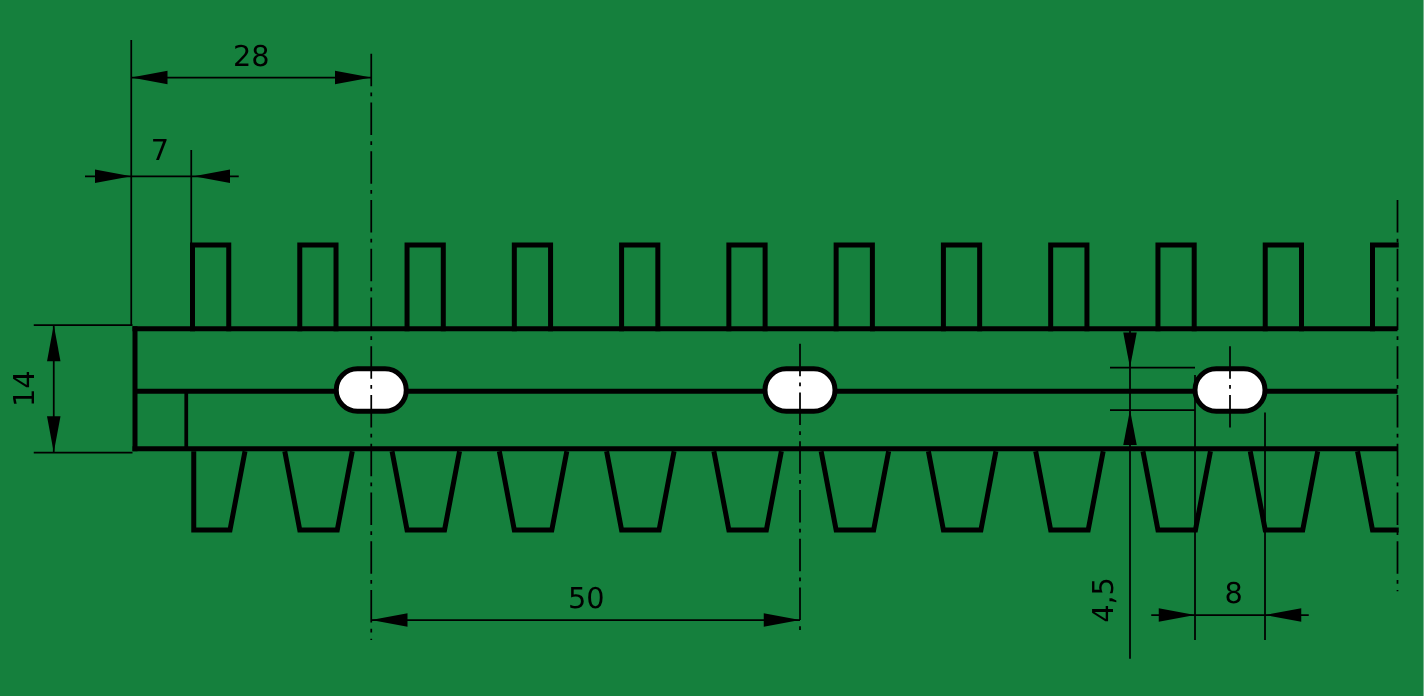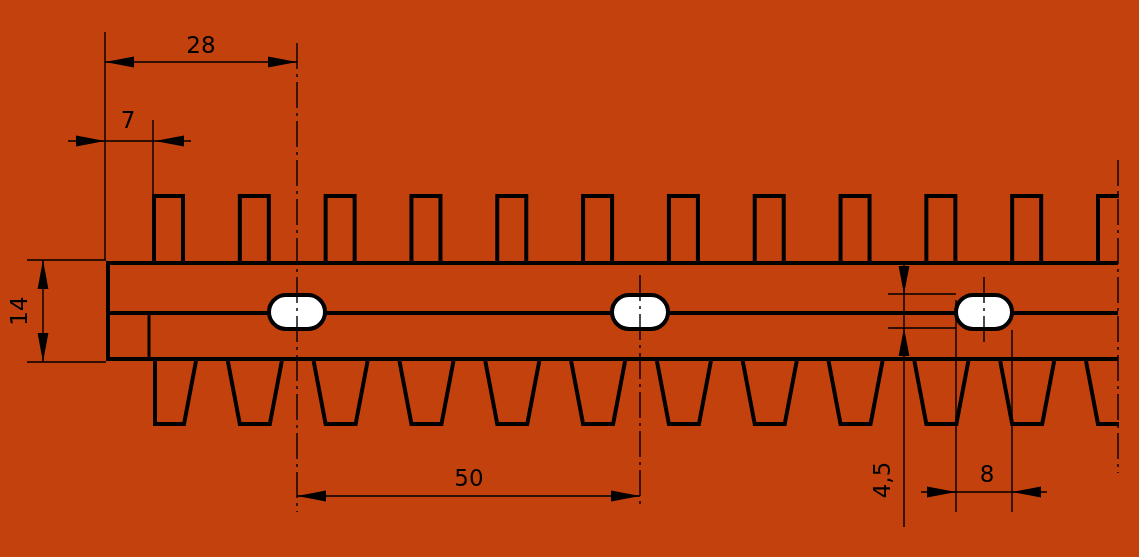--- a/index.html
+++ b/index.html
@@ -4,21 +4,21 @@
 <style>
   html, body {
     margin: 0;
     padding: 0;
     background: #ffffff;
   }
   .stage {
     position: relative;
     width: 1139px;
     height: 557px;
-    background: #c2410c;
+    background: #15803d;
     overflow: hidden;
     font-family: "DejaVu Sans", sans-serif;
   }
   svg text {
     font-family: "DejaVu Sans", "Liberation Sans", sans-serif;
     font-size: 23px;
     fill: #000000;
   }
   .thick { stroke: #000000; stroke-width: 4; fill: none; }
   .thin  { stroke: #000000; stroke-width: 1.4; fill: none; }

